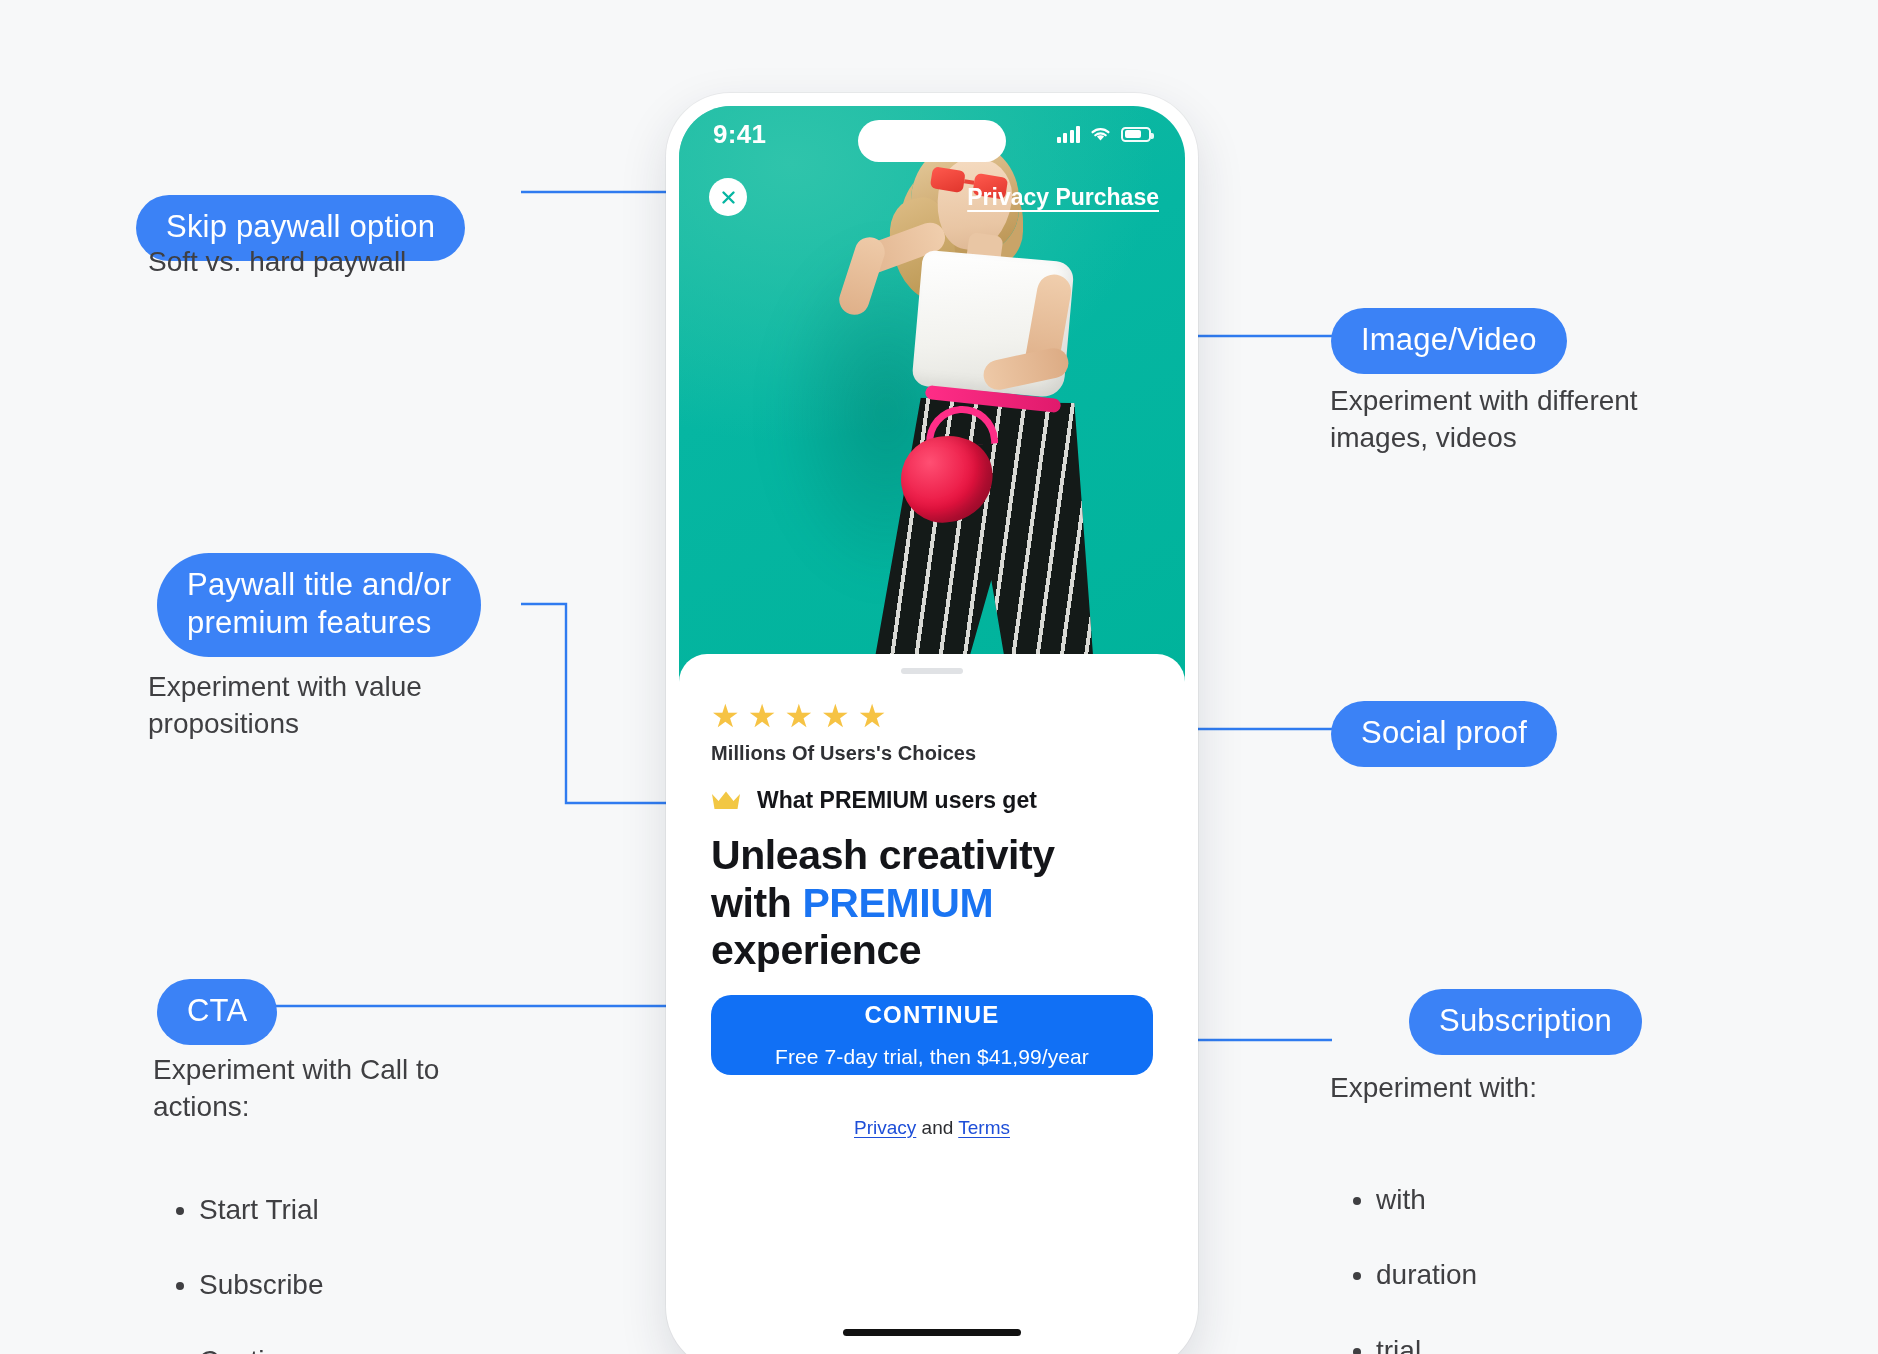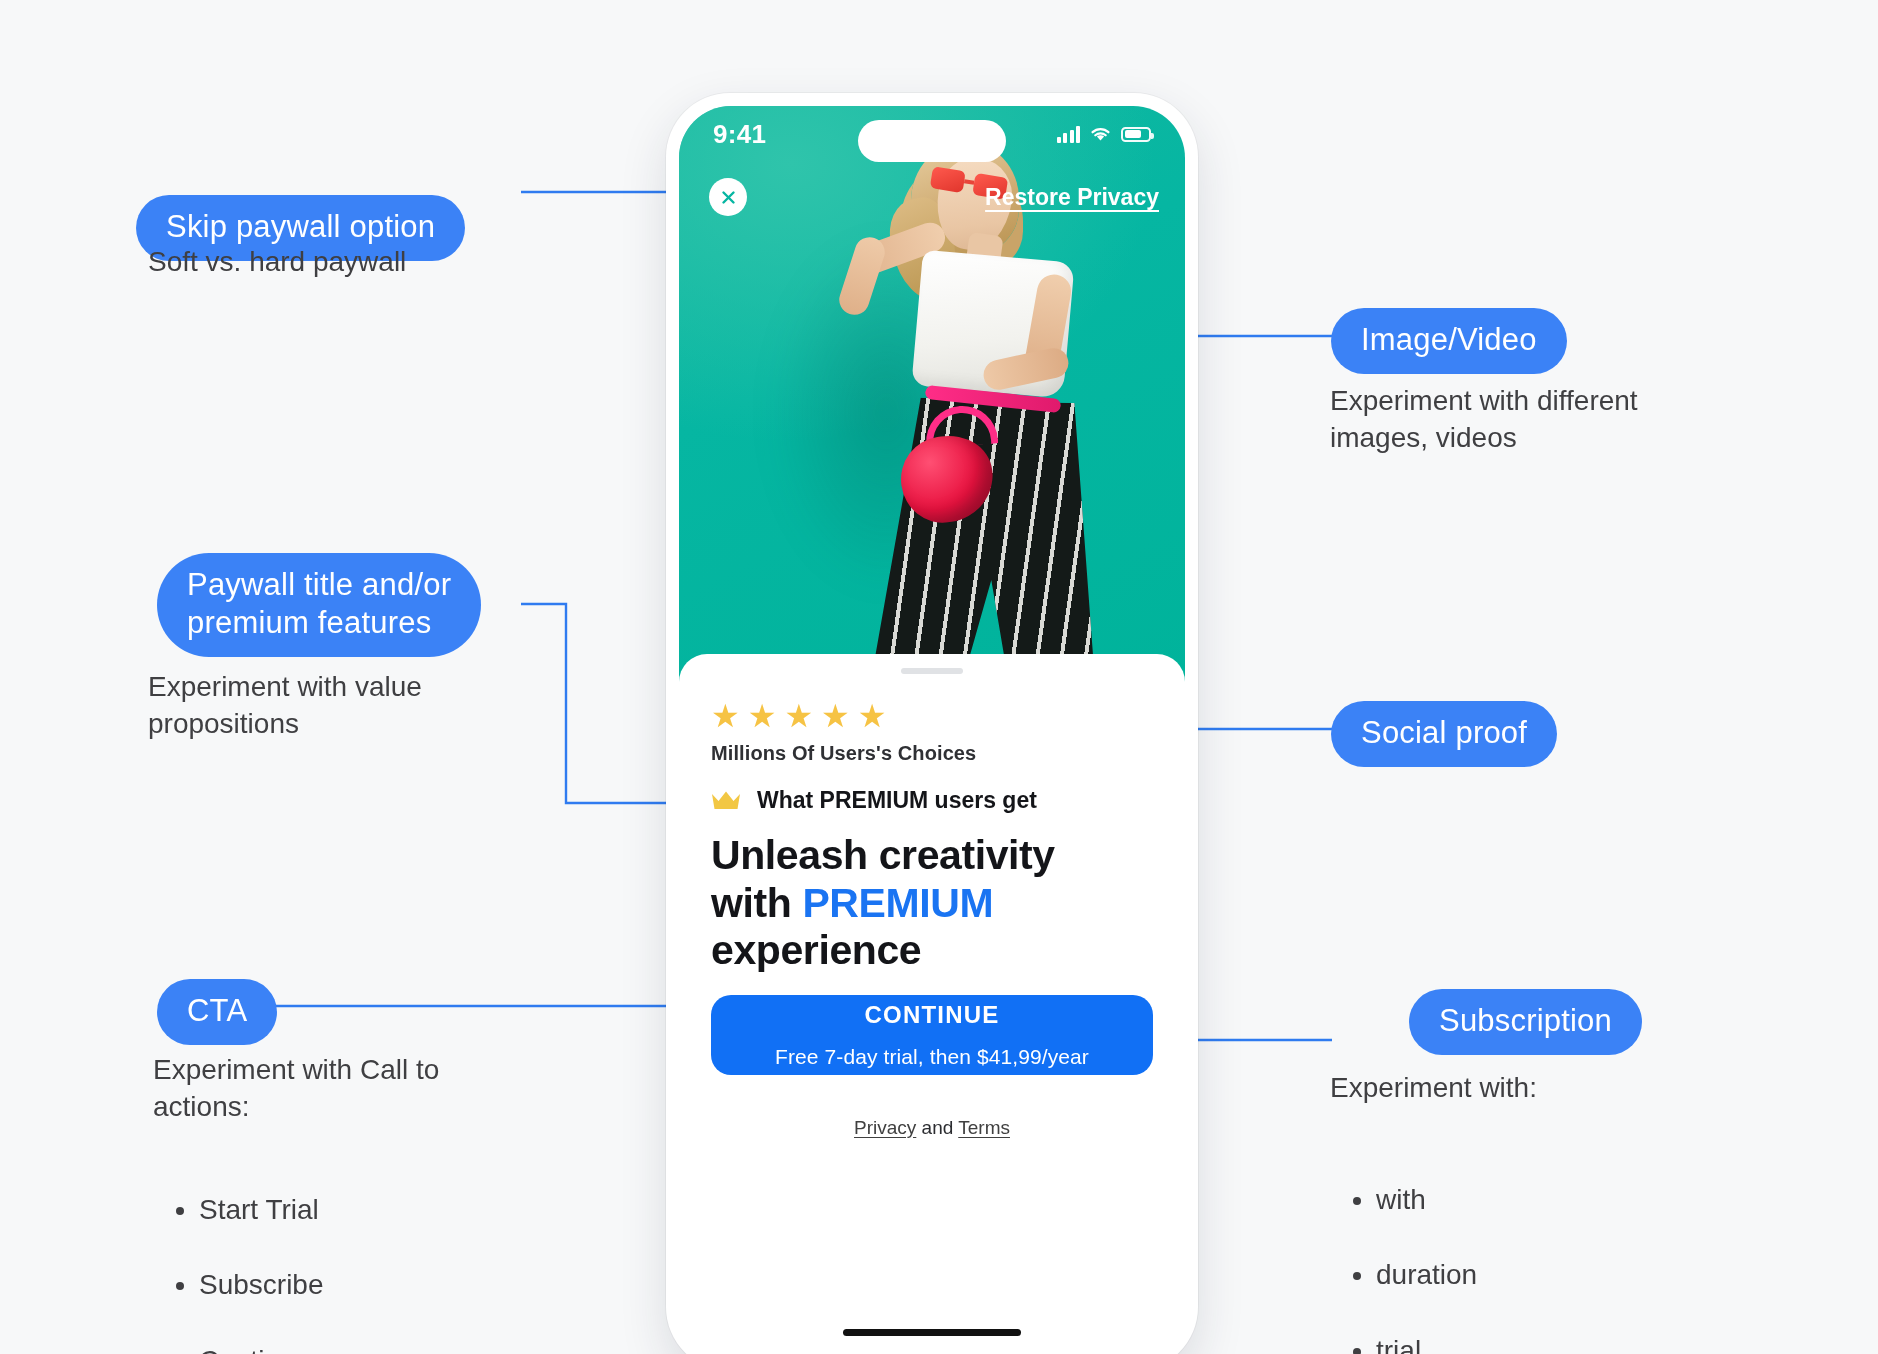--- a/index.html
+++ b/index.html
@@ -239,21 +239,21 @@
   #cta {
     margin-top: 20px; background:#1170f5; border-radius: 20px;
     height: 80px; display:flex; flex-direction:column;
     align-items:center; justify-content:center; color:#fff;
   }
   #cta-title { font-size: 24px; font-weight: 800; letter-spacing:1.2px; }
   #cta-sub { font-size: 21px; margin-top: 16px; letter-spacing:.1px; }
   #legal {
     margin-top: 42px; text-align:center; font-size: 19px; color:#2b2c30;
   }
-  #legal a { color:#404040; text-decoration: underline; text-underline-offset:3px; }
+  #legal a { color:#1d4ed8; text-decoration: underline; text-underline-offset:3px; }
   #home-indicator {
     position:absolute; left:50%; transform:translateX(-50%); bottom: 22px;
     width: 178px; height: 7px; background:#111; border-radius: 5px;
   }
 </style>
 </head>
 <body>
 
 <div id="stage">
 
@@ -359,21 +359,21 @@
             </span>
         </div>
       </div>
 
       <div id="close-btn">
         <svg width="17" height="17" viewBox="0 0 17 17">
           <path d="M3.5 3.5 L13.5 13.5 M13.5 3.5 L3.5 13.5" stroke="#06b6a2" stroke-width="2.4" stroke-linecap="round"></path>
         </svg>
       </div>
 
-      <div id="restore">Restore Privacy</div>
+      <div id="restore">Privacy Purchase</div>
 
       <div id="sheet">
         <div id="grabber"></div>
 
         <div id="stars">
           <span class="star">★</span>
           <span class="star">★</span>
           <span class="star">★</span>
           <span class="star">★</span>
           <span class="star">★</span>

